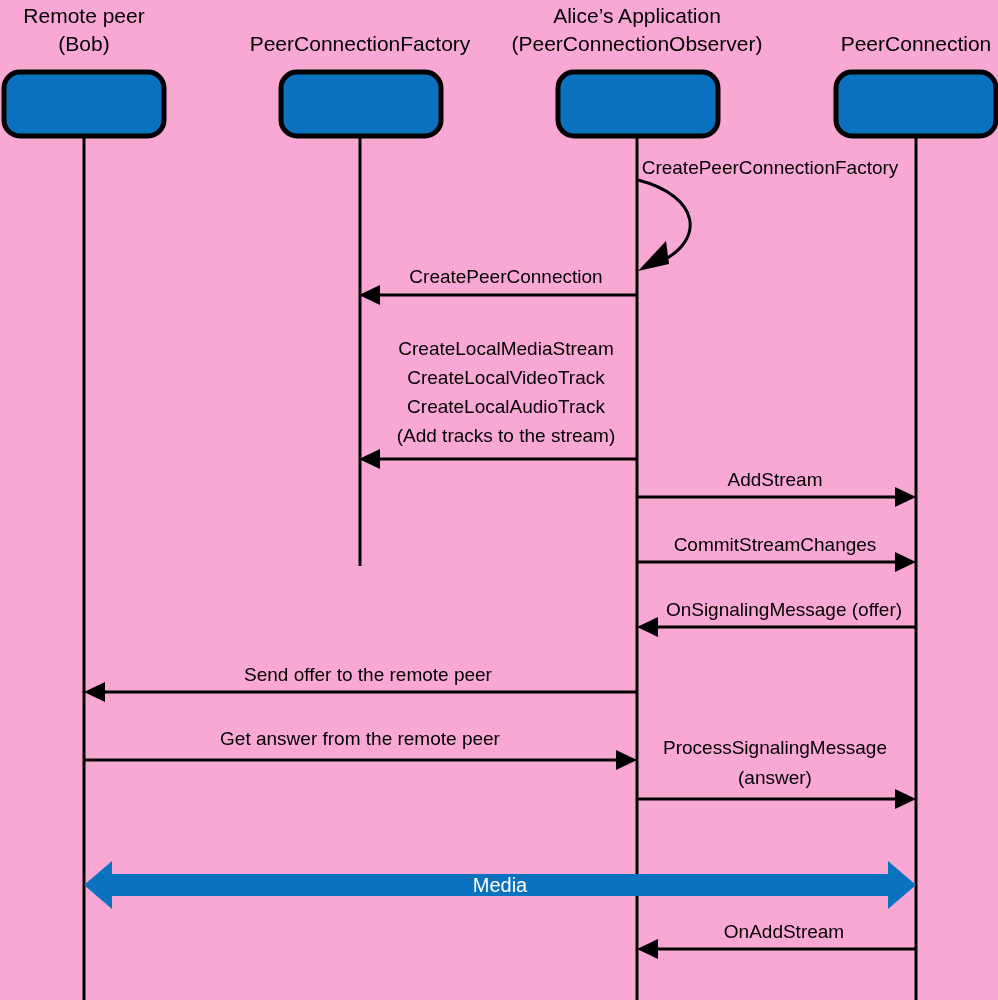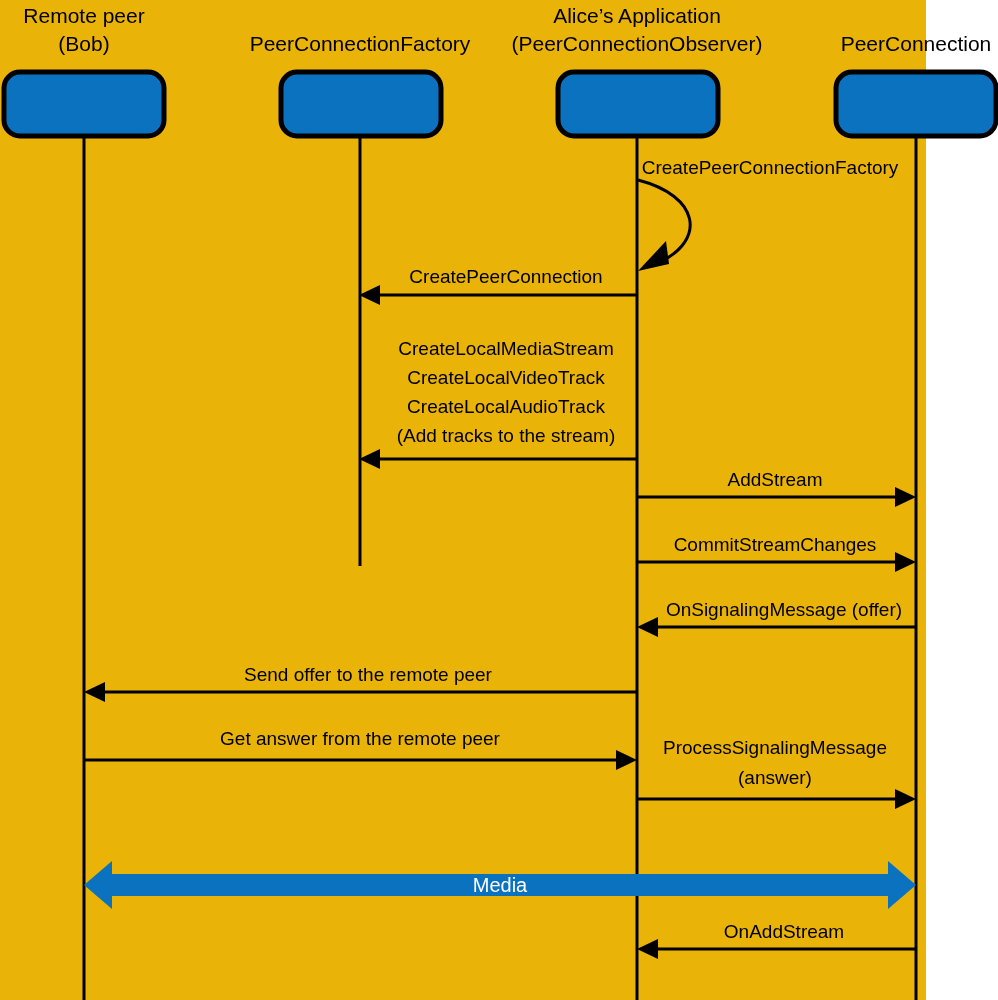--- a/index.html
+++ b/index.html
@@ -8,23 +8,23 @@
     background: #ffffff;
   }
   body {
     width: 998px;
     height: 1000px;
     font-family: "Liberation Sans", sans-serif;
     overflow: hidden;
   }
   #diagram-root {
     position: relative;
-    width: 926px;
+    width: 998px;
     height: 1000px;
-    background: #eab308;
+    background: #f9a8d4;
   }
   svg#seq-svg {
     display: block;
     width: 998px;
     height: 1000px;
   }
   .actor-title {
     font-family: "Liberation Sans", sans-serif;
     font-size: 21px;
     fill: #000000;

